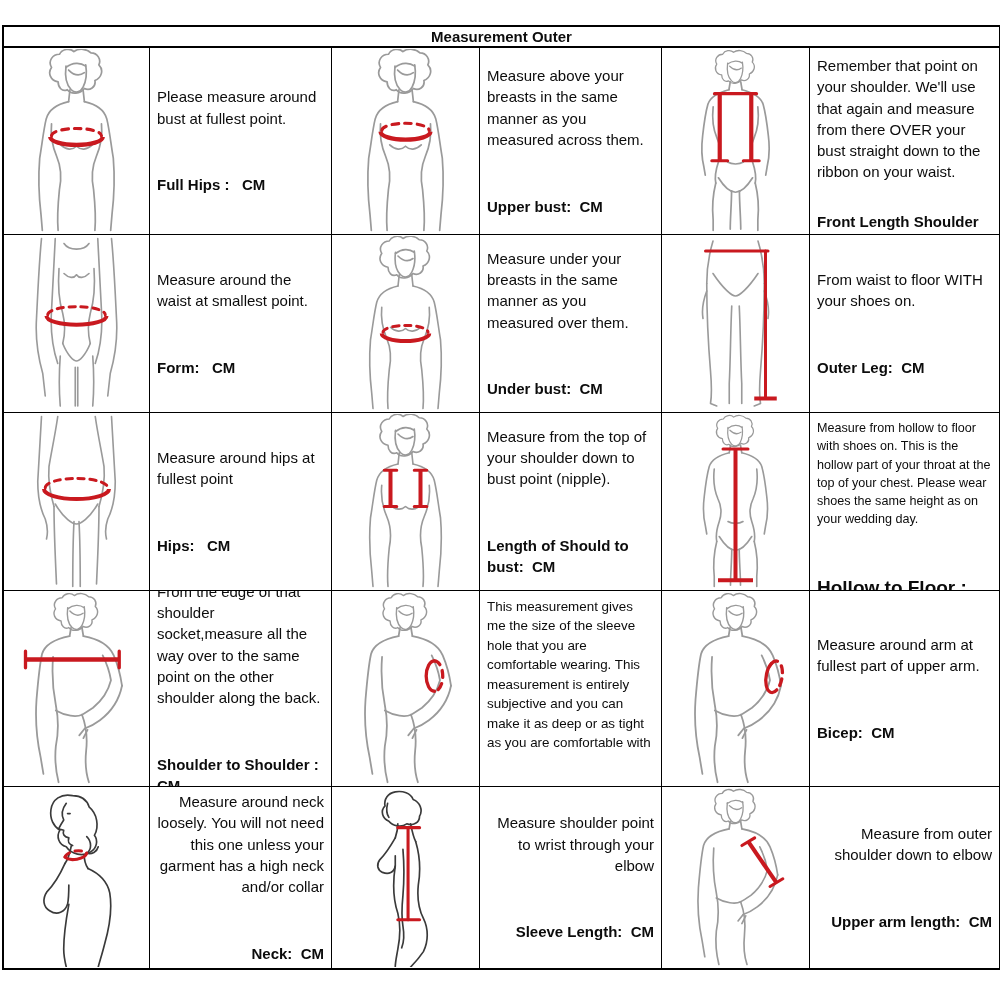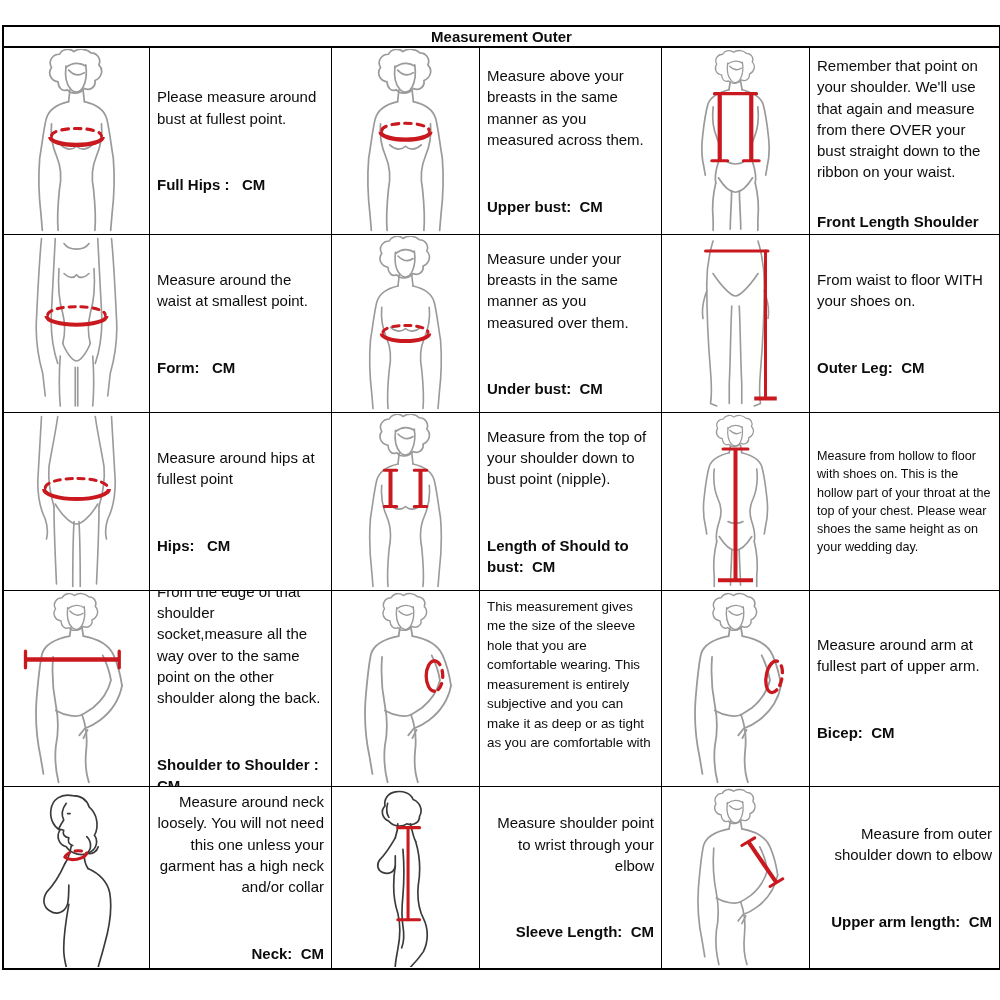--- a/index.html
+++ b/index.html
@@ -12,21 +12,21 @@
   .c{border-right:1px solid #000;border-bottom:1px solid #000;box-sizing:border-box;overflow:hidden;background:#fff;}
   .lastcol{border-right:none;}
   .lastrow{border-bottom:none;text-align:right;}
   .figc{display:flex;align-items:stretch;justify-content:center;padding:1px;}
   .figc svg{width:100%;height:100%;}
   .txt{display:flex;flex-direction:column;justify-content:center;padding:6px 7px;font-size:15px;line-height:1.42;gap:28px;}
   .txt p{margin:0;}
   .txt .lbl{font-weight:bold;margin-top:1.15em;white-space:pre-wrap;}
   .txt.tight{justify-content:flex-start;padding-top:7px;}
   .txt.tight .lbl{margin-top:0;}
-  .txt.dense{font-size:12.6px;line-height:1.45;justify-content:flex-start;padding-top:6px;margin-top:28px;}
+  .txt.dense{font-size:12.6px;line-height:1.45;justify-content:flex-start;padding-top:6px;}
   .txt.dense .lbl{font-size:19px;margin-top:0.9em;}
   .txt.mid{font-size:13.4px;line-height:1.45;justify-content:flex-start;padding-top:6px;}
   .txt.mid .lbl{font-size:17px;margin-top:1.0em;}
   .sketch{stroke:#9a9a9a;fill:none;stroke-width:1.3;stroke-linecap:round;stroke-linejoin:round;}
   .sketchd{stroke:#3a3a3a;fill:none;stroke-width:1.3;stroke-linecap:round;stroke-linejoin:round;}
   .hairfill{fill:#fff;}
   .red{stroke:#c9191f;fill:none;stroke-width:2.4;stroke-linecap:round;}
   .redthick{stroke:#c9191f;fill:none;stroke-width:3.2;stroke-linecap:butt;}
   .reddash{stroke:#c9191f;fill:none;stroke-width:2.4;stroke-linecap:round;stroke-dasharray:5 4.5;}
 </style>

